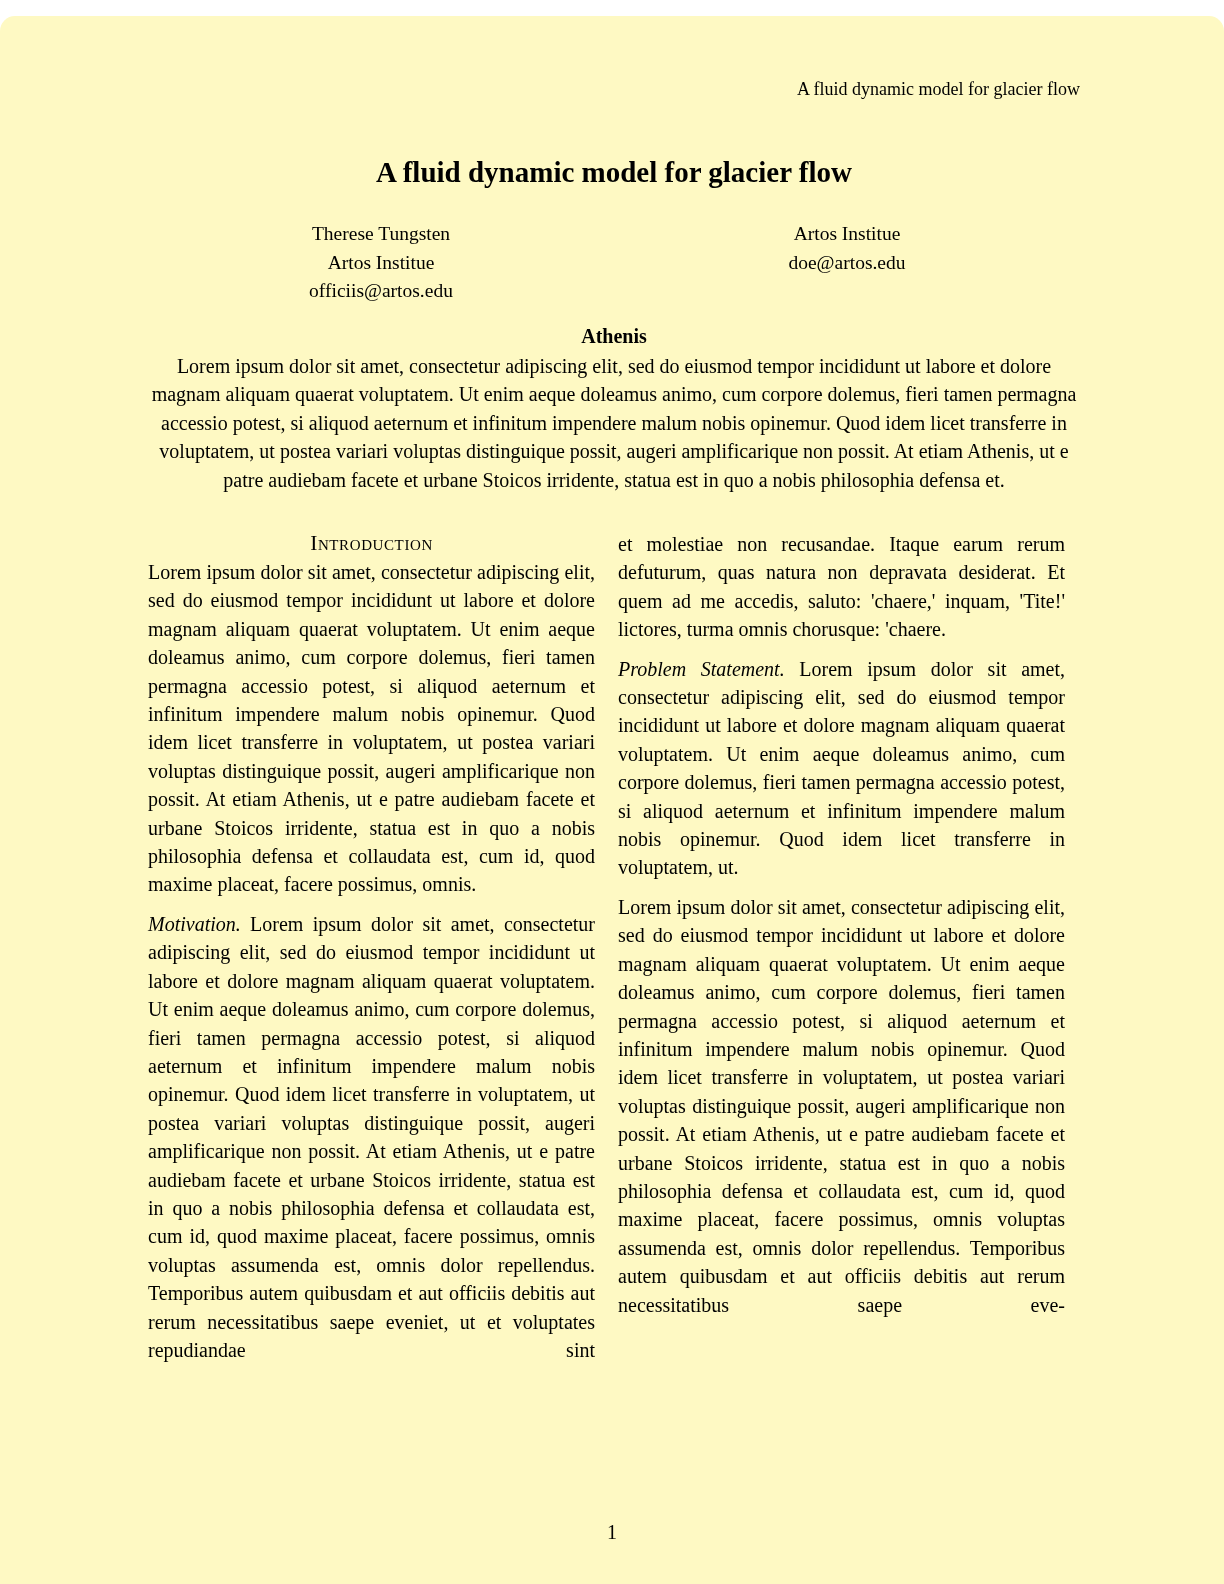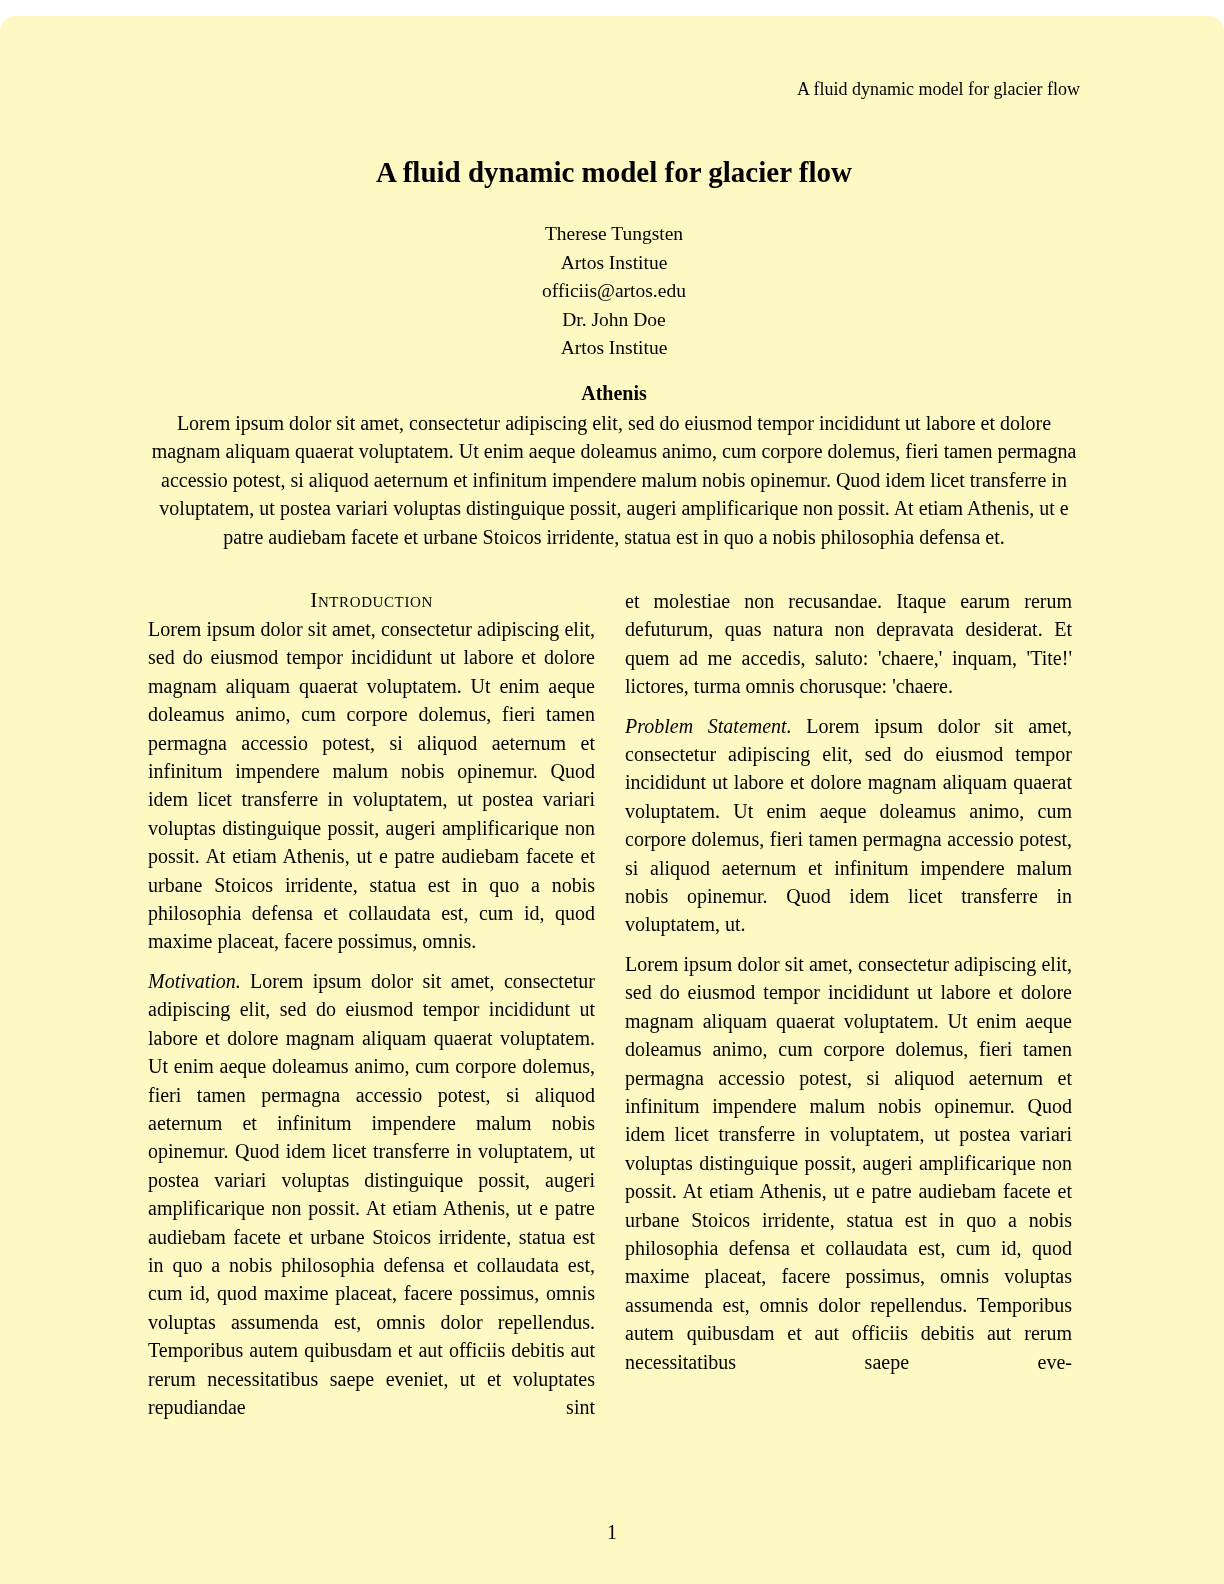--- a/index.html
+++ b/index.html
@@ -29,21 +29,20 @@
   .paper-title {
     font-size: 29px;
     font-weight: bold;
     text-align: center;
     margin: 54px 0 0 0;
     line-height: 36px;
   }
   .authors-row {
     display: flex;
     margin-top: 30px;
-    flex-direction: column;
   }
   .author {
     flex: 1 1 50%;
     text-align: center;
     font-size: 19.5px;
     line-height: 28.5px;
   }
   .abstract-heading {
     text-align: center;
     font-size: 20px;
@@ -52,21 +51,21 @@
     line-height: 26px;
   }
   .abstract-text {
     margin: 3px 0 0 0;
     font-size: 20px;
     line-height: 28.5px;
     text-align: center;
   }
   .columns {
     display: flex;
-    gap: 30px;
+    gap: 23px;
     margin-top: 36px;
   }
   .col {
     width: 447px;
     font-size: 20px;
     line-height: 28.4px;
     text-align: justify;
   }
   .section-heading {
     font-variant: small-caps;
@@ -109,22 +108,22 @@
 
   <h1 class="paper-title">A fluid dynamic model for glacier flow</h1>
 
   <div class="authors-row">
     <div class="author">
       <div>Therese Tungsten</div>
       <div>Artos Institue</div>
       <div>officiis@artos.edu</div>
     </div>
     <div class="author">
-      <div>Dr. John Doe</div>
       <div>Artos Institue</div>
+      <div>doe@artos.edu</div>
     </div>
   </div>
 
   <div class="abstract-heading">Athenis</div>
 
   <p class="abstract-text">Lorem ipsum dolor sit amet, consectetur adipiscing elit, sed do eiusmod tempor incididunt ut labore et dolore magnam aliquam quaerat voluptatem. Ut enim aeque doleamus animo, cum corpore dolemus, fieri tamen permagna accessio potest, si aliquod aeternum et infinitum impendere malum nobis opinemur. Quod idem licet transferre in voluptatem, ut postea variari voluptas distinguique possit, augeri amplificarique non possit. At etiam Athenis, ut e patre audiebam facete et urbane Stoicos irridente, statua est in quo a nobis philosophia defensa et.</p>
 
   <div class="columns">
 
     <div class="col">

